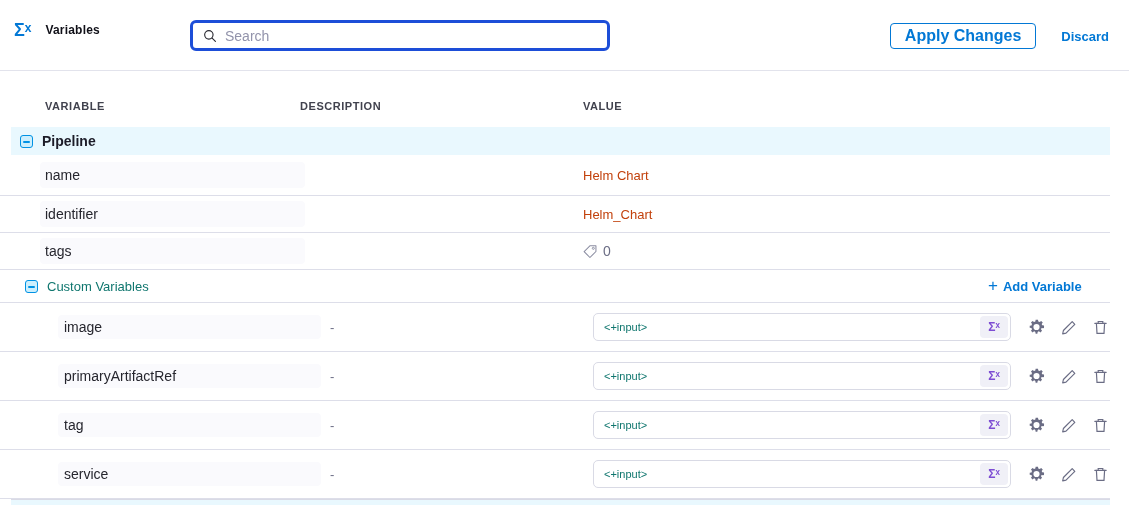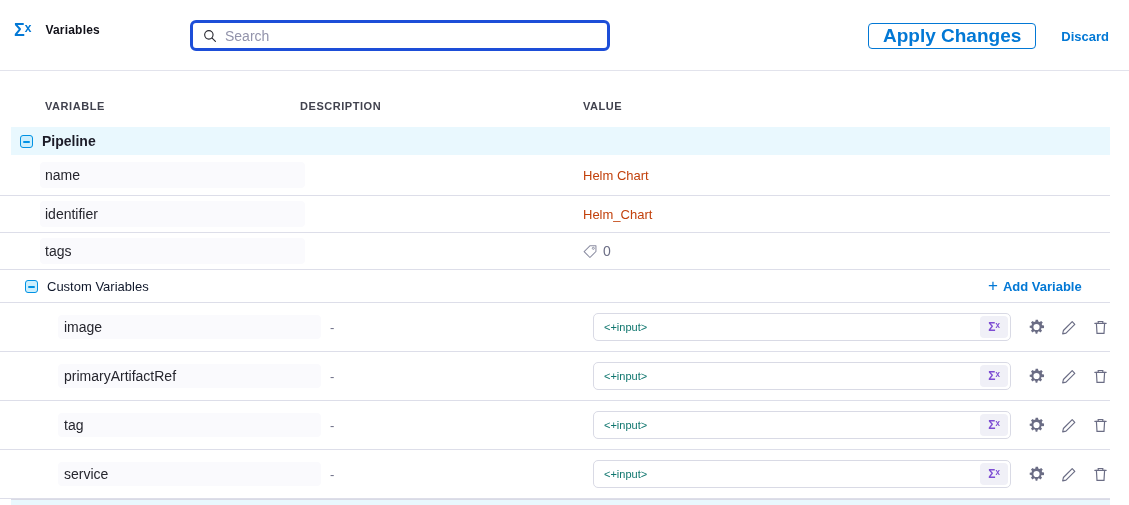--- a/index.html
+++ b/index.html
@@ -12,41 +12,41 @@
   .exp-icon { color: #0278d5; font-size: 18px; font-weight: bold; line-height: 1; }
   .page-title { font-size: 12px; font-weight: bold; color: #101018; letter-spacing: 0.2px; }
   .search-box { position: absolute; left: 190px; top: 20px; width: 420px; height: 31px;
     border: 3px solid #1d4ed8; border-radius: 6px; background: #fff;
     display: flex; align-items: center; padding: 0 10px; gap: 8px; }
   .search-box input { border: none; outline: none; flex: 1; font-size: 14px; color: #1c1c28;
     font-family: inherit; background: transparent; }
   .search-box input::placeholder { color: #9293ab; }
   .hdr-right { position: absolute; right: 20px; top: 23px; display: flex; align-items: center; gap: 25px; }
   .btn-apply { height: 26px; padding: 0 14px; background: #fff; border: 1px solid #0278d5;
-    border-radius: 4px; color: #0278d5; font-size: 19px; font-weight: bold; font-family: inherit; cursor: pointer; }
+    border-radius: 4px; color: #0278d5; font-size: 16px; font-weight: bold; font-family: inherit; cursor: pointer; }
   .lnk-discard { color: #0278d5; font-size: 13px; font-weight: 600; cursor: pointer; }
 
   
   .thead { position: relative; height: 56px; }
   .thead span { position: absolute; bottom: 15px; font-size: 11px; font-weight: bold;
     color: #41424e; letter-spacing: 0.55px; }
   .th-var { left: 45px; } .th-desc { left: 300px; } .th-val { left: 583px; }
 
   
   .grp { display: flex; align-items: center; }
   .grp-pipeline { height: 28px; background: #e9f8fe; margin-left: 11px; width: 1099px; }
   .grp-custom { height: 33px; border-bottom: 1px solid #dddee9; width: 1110px; position: relative; }
   .minus-box { width: 13px; height: 13px; border: 1px solid #0092e4; border-radius: 3px;
     background: #cdeffd; position: relative; flex: none; cursor: pointer; }
   .minus-box::after { content: ""; position: absolute; left: 2px; right: 2px; top: 5px;
     height: 2px; background: #0092e4; border-radius: 1px; }
   .grp-pipeline .minus-box { margin-left: 9px; }
   .grp-custom .minus-box { margin-left: 25px; }
   .grp-pipeline .grp-label { margin-left: 9px; font-size: 14px; font-weight: bold; color: #1c1c28; }
-  .grp-custom .grp-label { margin-left: 9px; font-size: 13px; font-weight: normal; color: #0f172a; }
+  .grp-custom .grp-label { margin-left: 9px; font-size: 13px; font-weight: normal; color: #0f766e; }
   .add-var { position: absolute; left: 988px; top: 50%; transform: translateY(-50%);
     display: flex; align-items: center; gap: 5px; color: #0278d5; cursor: pointer; }
   .add-var .plus { font-size: 17px; font-weight: normal; line-height: 1; margin-top: -1px; }
   .add-var .add-label { font-size: 13px; font-weight: bold; }
 
   
   .row { position: relative; width: 1110px; border-bottom: 1px solid #dddee9; background: #fff; }
   .r-name { height: 41px; } .r-sub { height: 37px; } .r-custom { height: 49px; }
   .var-chip { position: absolute; top: 50%; transform: translateY(-50%);
     background: #fafafd; border-radius: 4px; height: 26px; display: flex; align-items: center;

